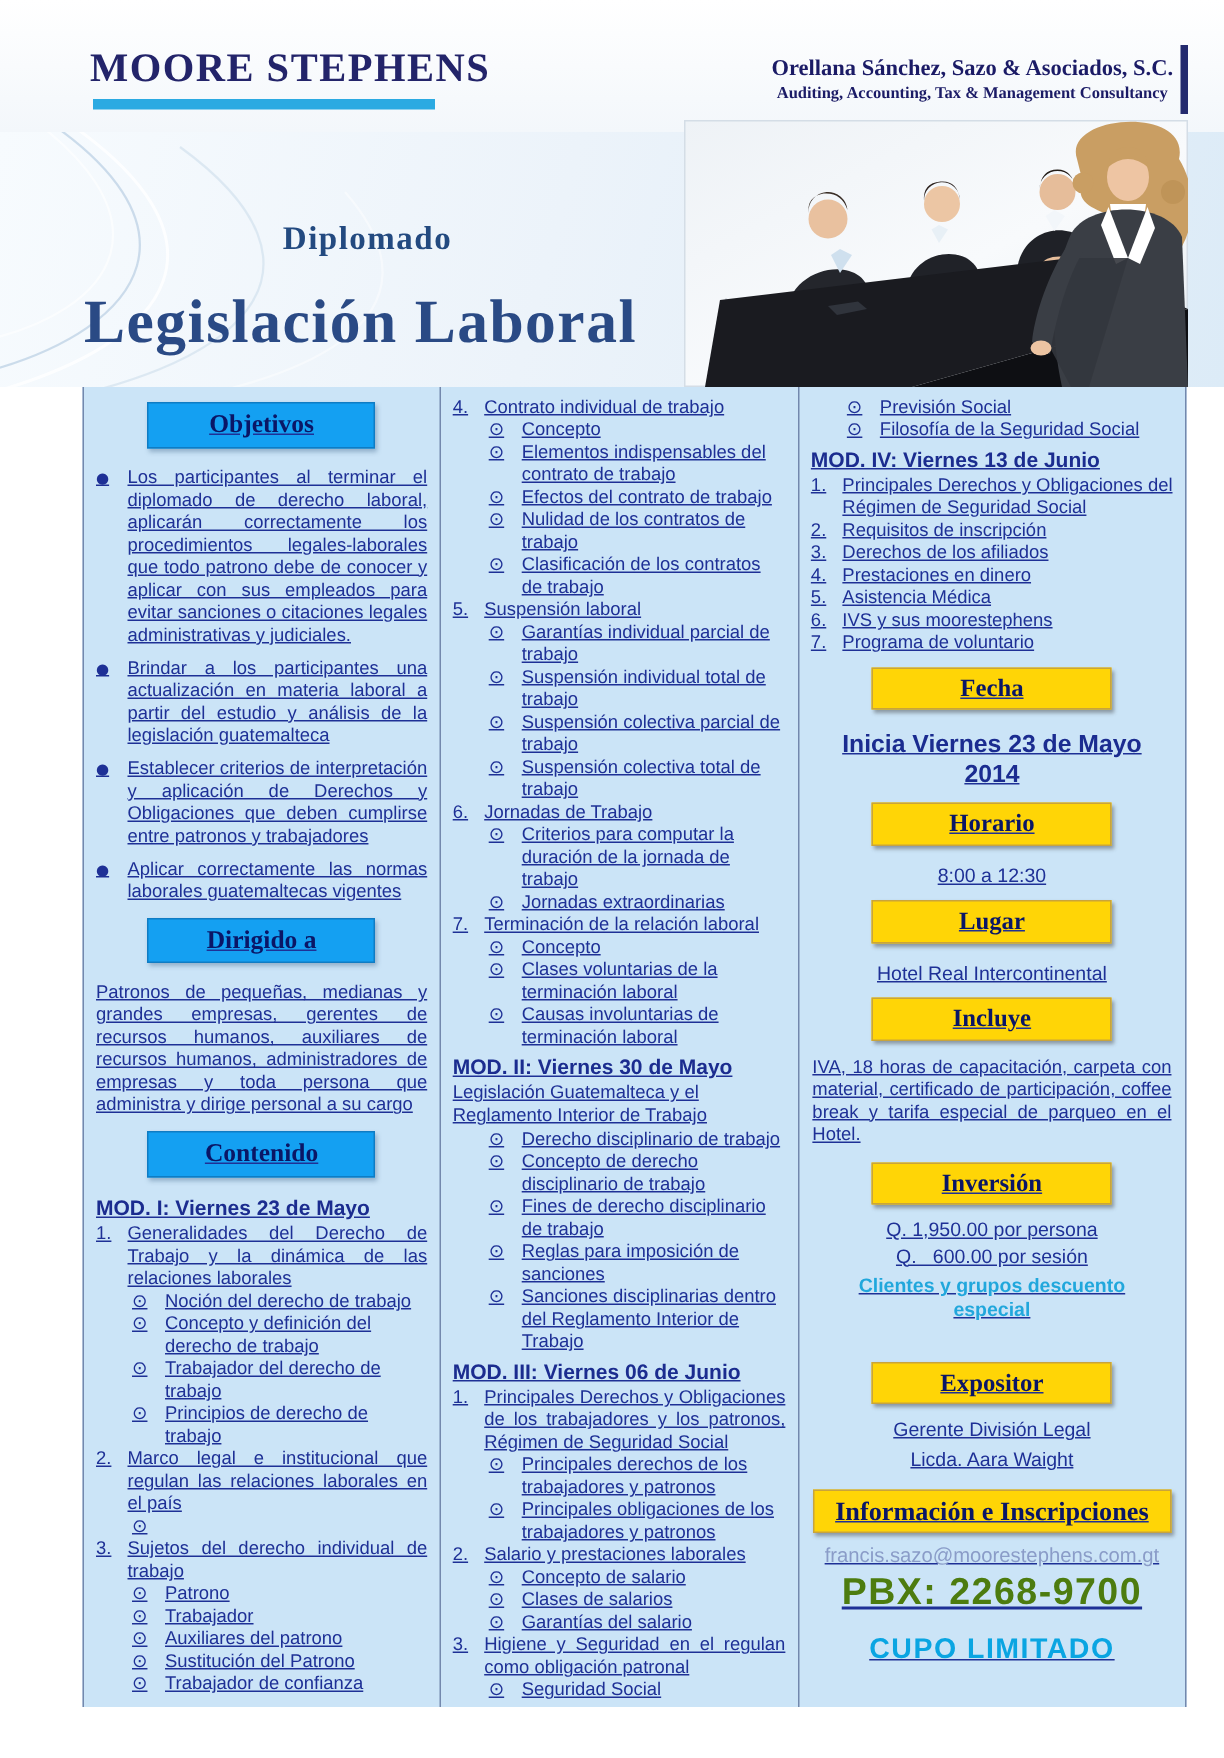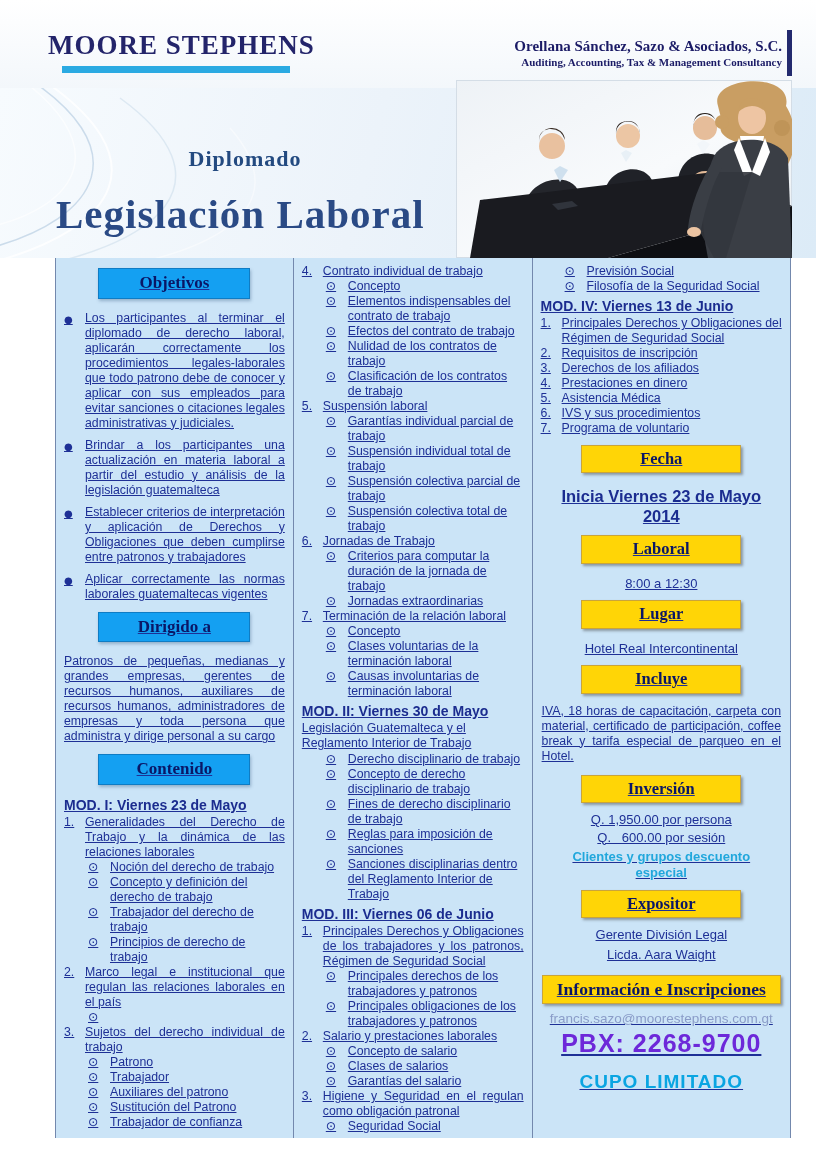--- a/index.html
+++ b/index.html
@@ -8,24 +8,24 @@
         font-family:"Liberation Sans",sans-serif;}
 
   
   .hatch{position:absolute;left:0;top:0;width:230px;height:150px;
     background:linear-gradient(115deg,rgba(255,255,255,0) 0%,#ffffff 78%),
       repeating-linear-gradient(120deg,rgba(150,168,188,.35) 0 2px,rgba(255,255,255,0) 2px 8px);}
 
   
   .hdr{position:absolute;left:0;top:0;width:816px;height:88px;
        background:linear-gradient(180deg,#ffffff,#f3f7fb);}
-  .brand{position:absolute;left:48px;top:30px;font-family:"Liberation Serif",serif;
+  .brand{position:absolute;left:60px;top:30px;font-family:"Liberation Serif",serif;
          font-weight:bold;font-size:27px;letter-spacing:1px;color:#23246a;}
   .brand-bar{position:absolute;left:62px;top:66px;width:228px;height:7px;background:#2baae2;}
-  .firm{position:absolute;right:34px;top:38px;text-align:right;color:#1b1b66;
+  .firm{position:absolute;right:34px;top:38px;text-align:center;color:#1b1b66;
         font-family:"Liberation Serif",serif;}
   .firm-name{font-weight:bold;font-size:15px;}
   .firm-tag{font-weight:bold;font-size:11px;margin-top:1px;}
   .hdr-accent{position:absolute;right:24px;top:30px;width:5px;height:46px;background:#232a6e;}
 
   
   .banner{position:absolute;left:0;top:88px;width:816px;height:170px;
           background:linear-gradient(105deg,#f7fbfe 0%,#ecf3fa 45%,#dcebf7 100%);}
   .swirls{position:absolute;left:0;top:0;}
   .subtitle{position:absolute;left:125px;top:58px;width:240px;text-align:center;
@@ -68,23 +68,23 @@
   .blk.bullet .g{flex:0 0 21px;font-size:10px;padding-top:3px;font-family:"DejaVu Sans",sans-serif;}
   .blk.bullet .txt{flex:1;text-align:justify;}
   .blk.para{text-align:left;margin:0 0 1px;}
 
   .para-j{text-align:justify;margin:4px 0 0;}
   .incl{margin:2px 1px 2px;}
 
   .big-line{font-weight:bold;font-size:16.5px;text-align:center;margin:5px 12px 0;color:#1b2c90;}
   .mid-line{font-size:13px;text-align:center;margin:4px 0 0;}
   .inv-line{font-size:13px;text-align:center;margin:1px 0;}
-  .note{color:#21a7dc;font-weight:bold;font-size:13px;text-align:center;margin:3px 10px 0;}
+  .note{color:#21a7dc;font-weight:bold;font-size:13px;text-align:center;margin:3px 10px 18px;}
   .email{color:#8a9cc8;font-size:13.5px;text-align:center;margin:2px 0 0;}
-  .pbx{color:#6d28d9;font-weight:bold;font-size:25px;text-align:center;letter-spacing:1px;margin:0;}
+  .pbx{color:#4d7c0f;font-weight:bold;font-size:25px;text-align:center;letter-spacing:1px;margin:0;}
   .cupo{color:#0aa5e2;font-weight:bold;font-size:19px;text-align:center;letter-spacing:1px;margin:12px 0 0;}
 
   .follow{margin-top:auto;display:flex;align-items:center;gap:7px;padding:6px 0 2px 2px;}
   .follow-label{font-weight:bold;font-size:11.5px;color:#16277f;}
   .fb{width:30px;height:24px;background:linear-gradient(180deg,#6c87bd,#2c4c8a);border-radius:3px;
       color:#fff;font-family:"Liberation Serif",serif;font-weight:bold;font-size:20px;
       display:flex;align-items:flex-end;justify-content:center;line-height:.85;cursor:pointer;}
   .tw{width:30px;height:24px;background:#3fa9de;border-radius:3px;display:flex;
       align-items:center;justify-content:center;cursor:pointer;}
   .handle{font-weight:bold;font-size:11.5px;color:#16277f;}
@@ -409,32 +409,32 @@
           <div class="blk num">
             <span class="g">4.</span>
             <span class="txt">Prestaciones en dinero</span>
           </div>
           <div class="blk num">
             <span class="g">5.</span>
             <span class="txt">Asistencia Médica</span>
           </div>
           <div class="blk num">
             <span class="g">6.</span>
-            <span class="txt">IVS y sus procedimientos</span>
+            <span class="txt">IVS y sus moorestephens</span>
           </div>
           <div class="blk num">
             <span class="g">7.</span>
             <span class="txt">Programa de voluntario</span>
           </div>
         </div>
 
       <div class="ybar">Fecha</div>
       <div class="big-line">Inicia Viernes 23 de Mayo 2014</div>
 
-      <div class="ybar">Laboral</div>
+      <div class="ybar">Horario</div>
       <div class="mid-line">8:00 a 12:30</div>
 
       <div class="ybar">Lugar</div>
       <div class="mid-line">Hotel Real Intercontinental</div>
 
       <div class="ybar">Incluye</div>
       <p class="para-j incl">IVA, 18 horas de capacitación, carpeta con material, certificado de participación, coffee break y tarifa especial de parqueo en el Hotel.</p>
 
       <div class="ybar">Inversión</div>
       <div class="inv-line">Q. 1,950.00 por persona</div>

